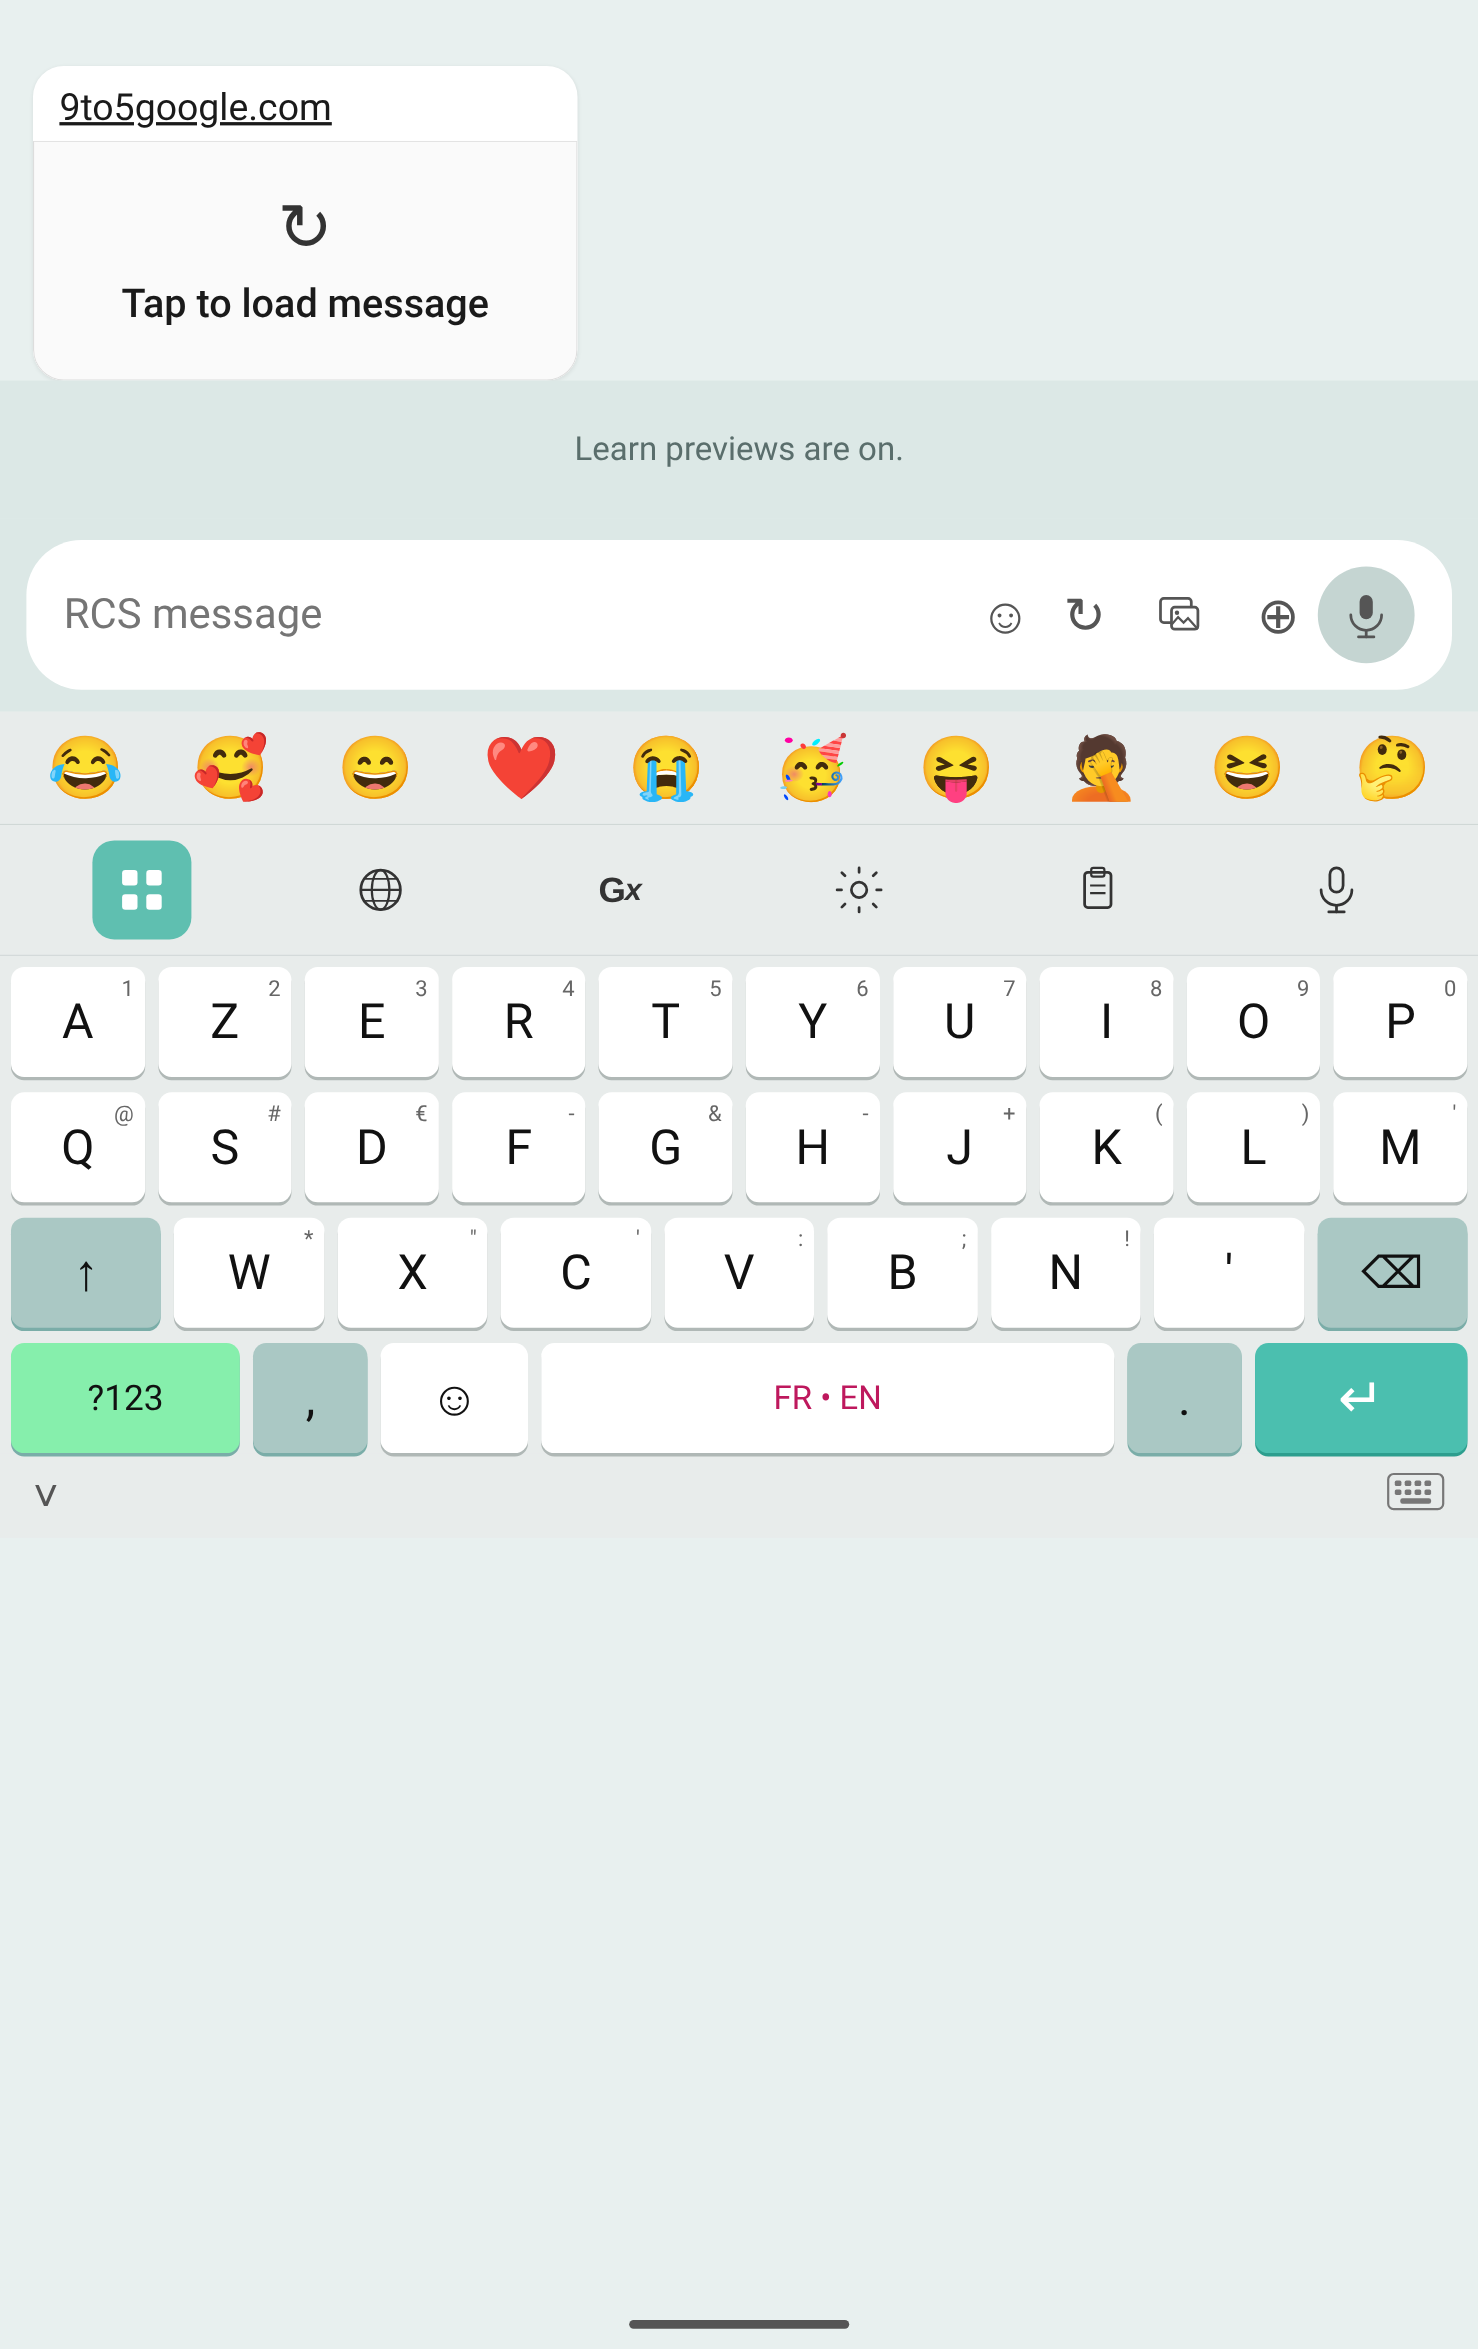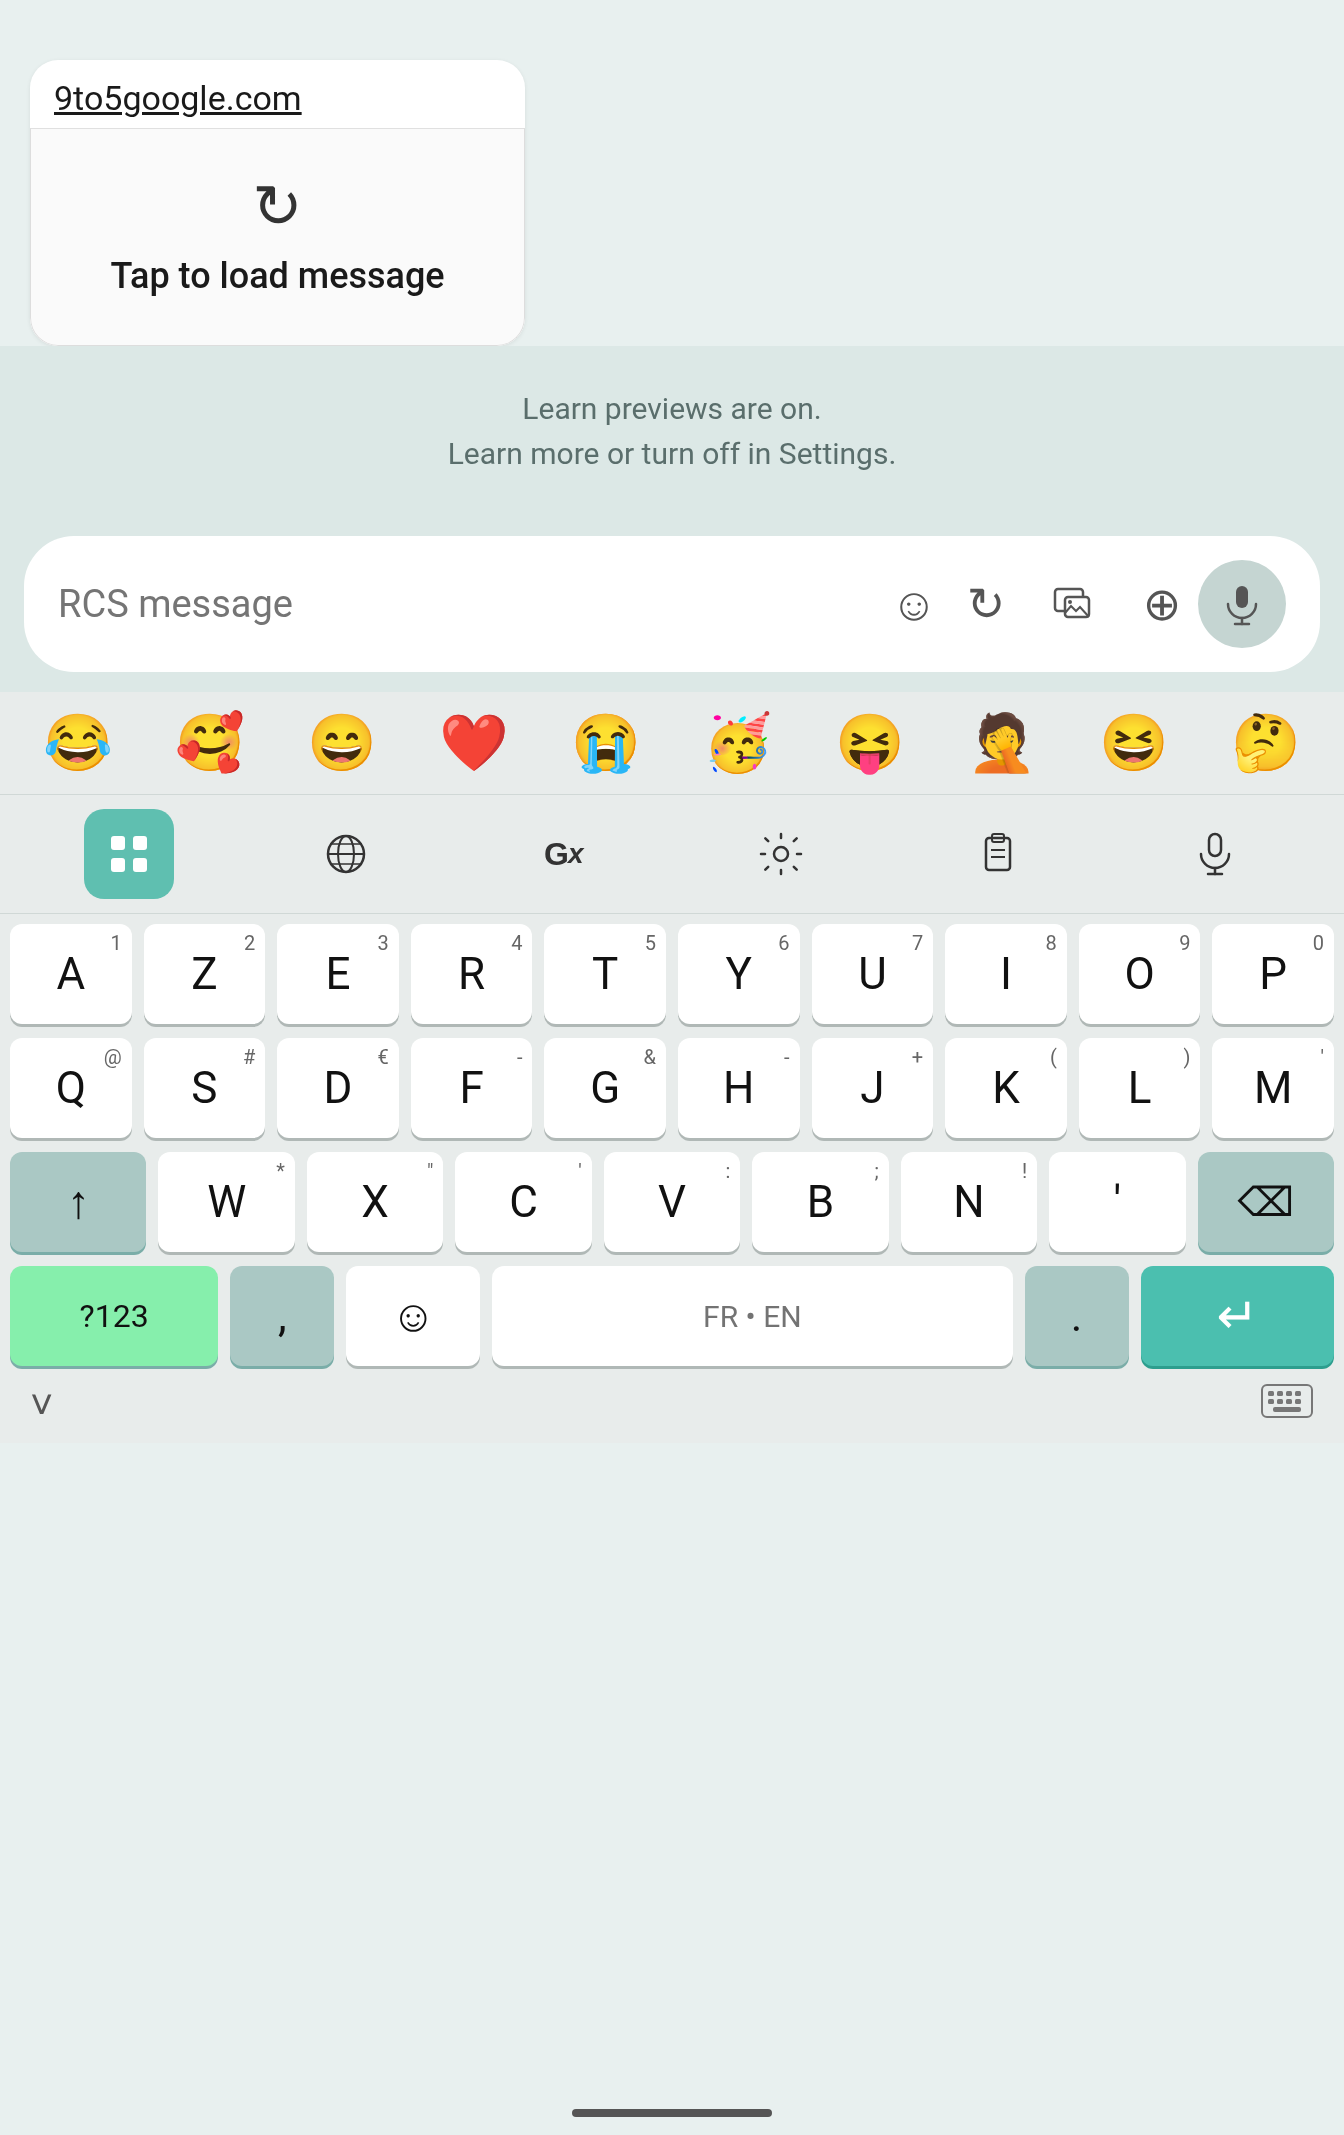--- a/index.html
+++ b/index.html
@@ -312,21 +312,20 @@
     <div class="link-preview-url">9to5google.com</div>
     <div class="link-preview-body">
       <div class="reload-icon">↻</div>
       <div class="tap-to-load">Tap to load message</div>
     </div>
   </div>
 </div>
 
 <div class="link-info-text">
   <span>Learn previews are on.</span><br>
-  <span>Learn more or turn off in Settings.</span>
 </div>
 
 <div class="message-input-area">
   <div class="message-input-box">
     <input class="message-input-field" type="text" placeholder="RCS message" style="">
     <div class="message-input-icons">
       <button class="icon-btn">☺</button>
       <div class="icons-right">
         <button class="icon-btn">↻</button>
         <button class="icon-btn">
@@ -446,21 +445,21 @@
       <button class="kb-key">B<span class="key-number">;</span></button>
       <button class="kb-key">N<span class="key-number">!</span></button>
       <button class="kb-key">'</button>
       <button class="kb-key action-key delete-key" style="font-size:40px;">⌫</button>
     </div>
 
     <div class="kb-row" style="margin-bottom:0;">
       <button class="kb-key num-key" style="font-size:32px; flex:1.4;">?123</button>
       <button class="kb-key comma-key" style="flex:0.7;">,</button>
       <button class="kb-key emoji-key" style="flex:0.9;">☺</button>
-      <button class="kb-key space-key" style="flex:3.5; font-size:30px; color:#737373;">FR • EN</button>
+      <button class="kb-key space-key" style="flex:3.5; font-size:30px; color:#be185d;">FR • EN</button>
       <button class="kb-key dot-key" style="flex:0.7;">.</button>
       <button class="kb-key enter-key" style="flex:1.3; font-size:50px;">↵</button>
     </div>
   </div>
 
   <div class="bottom-bar">
     <span class="chevron-down">˅</span>
     <span class="kb-icon">
       <svg width="54" height="36" viewBox="0 0 54 36" fill="none">
         <rect x="2" y="2" width="50" height="32" rx="5" stroke="#777" stroke-width="2" fill="none"></rect>

